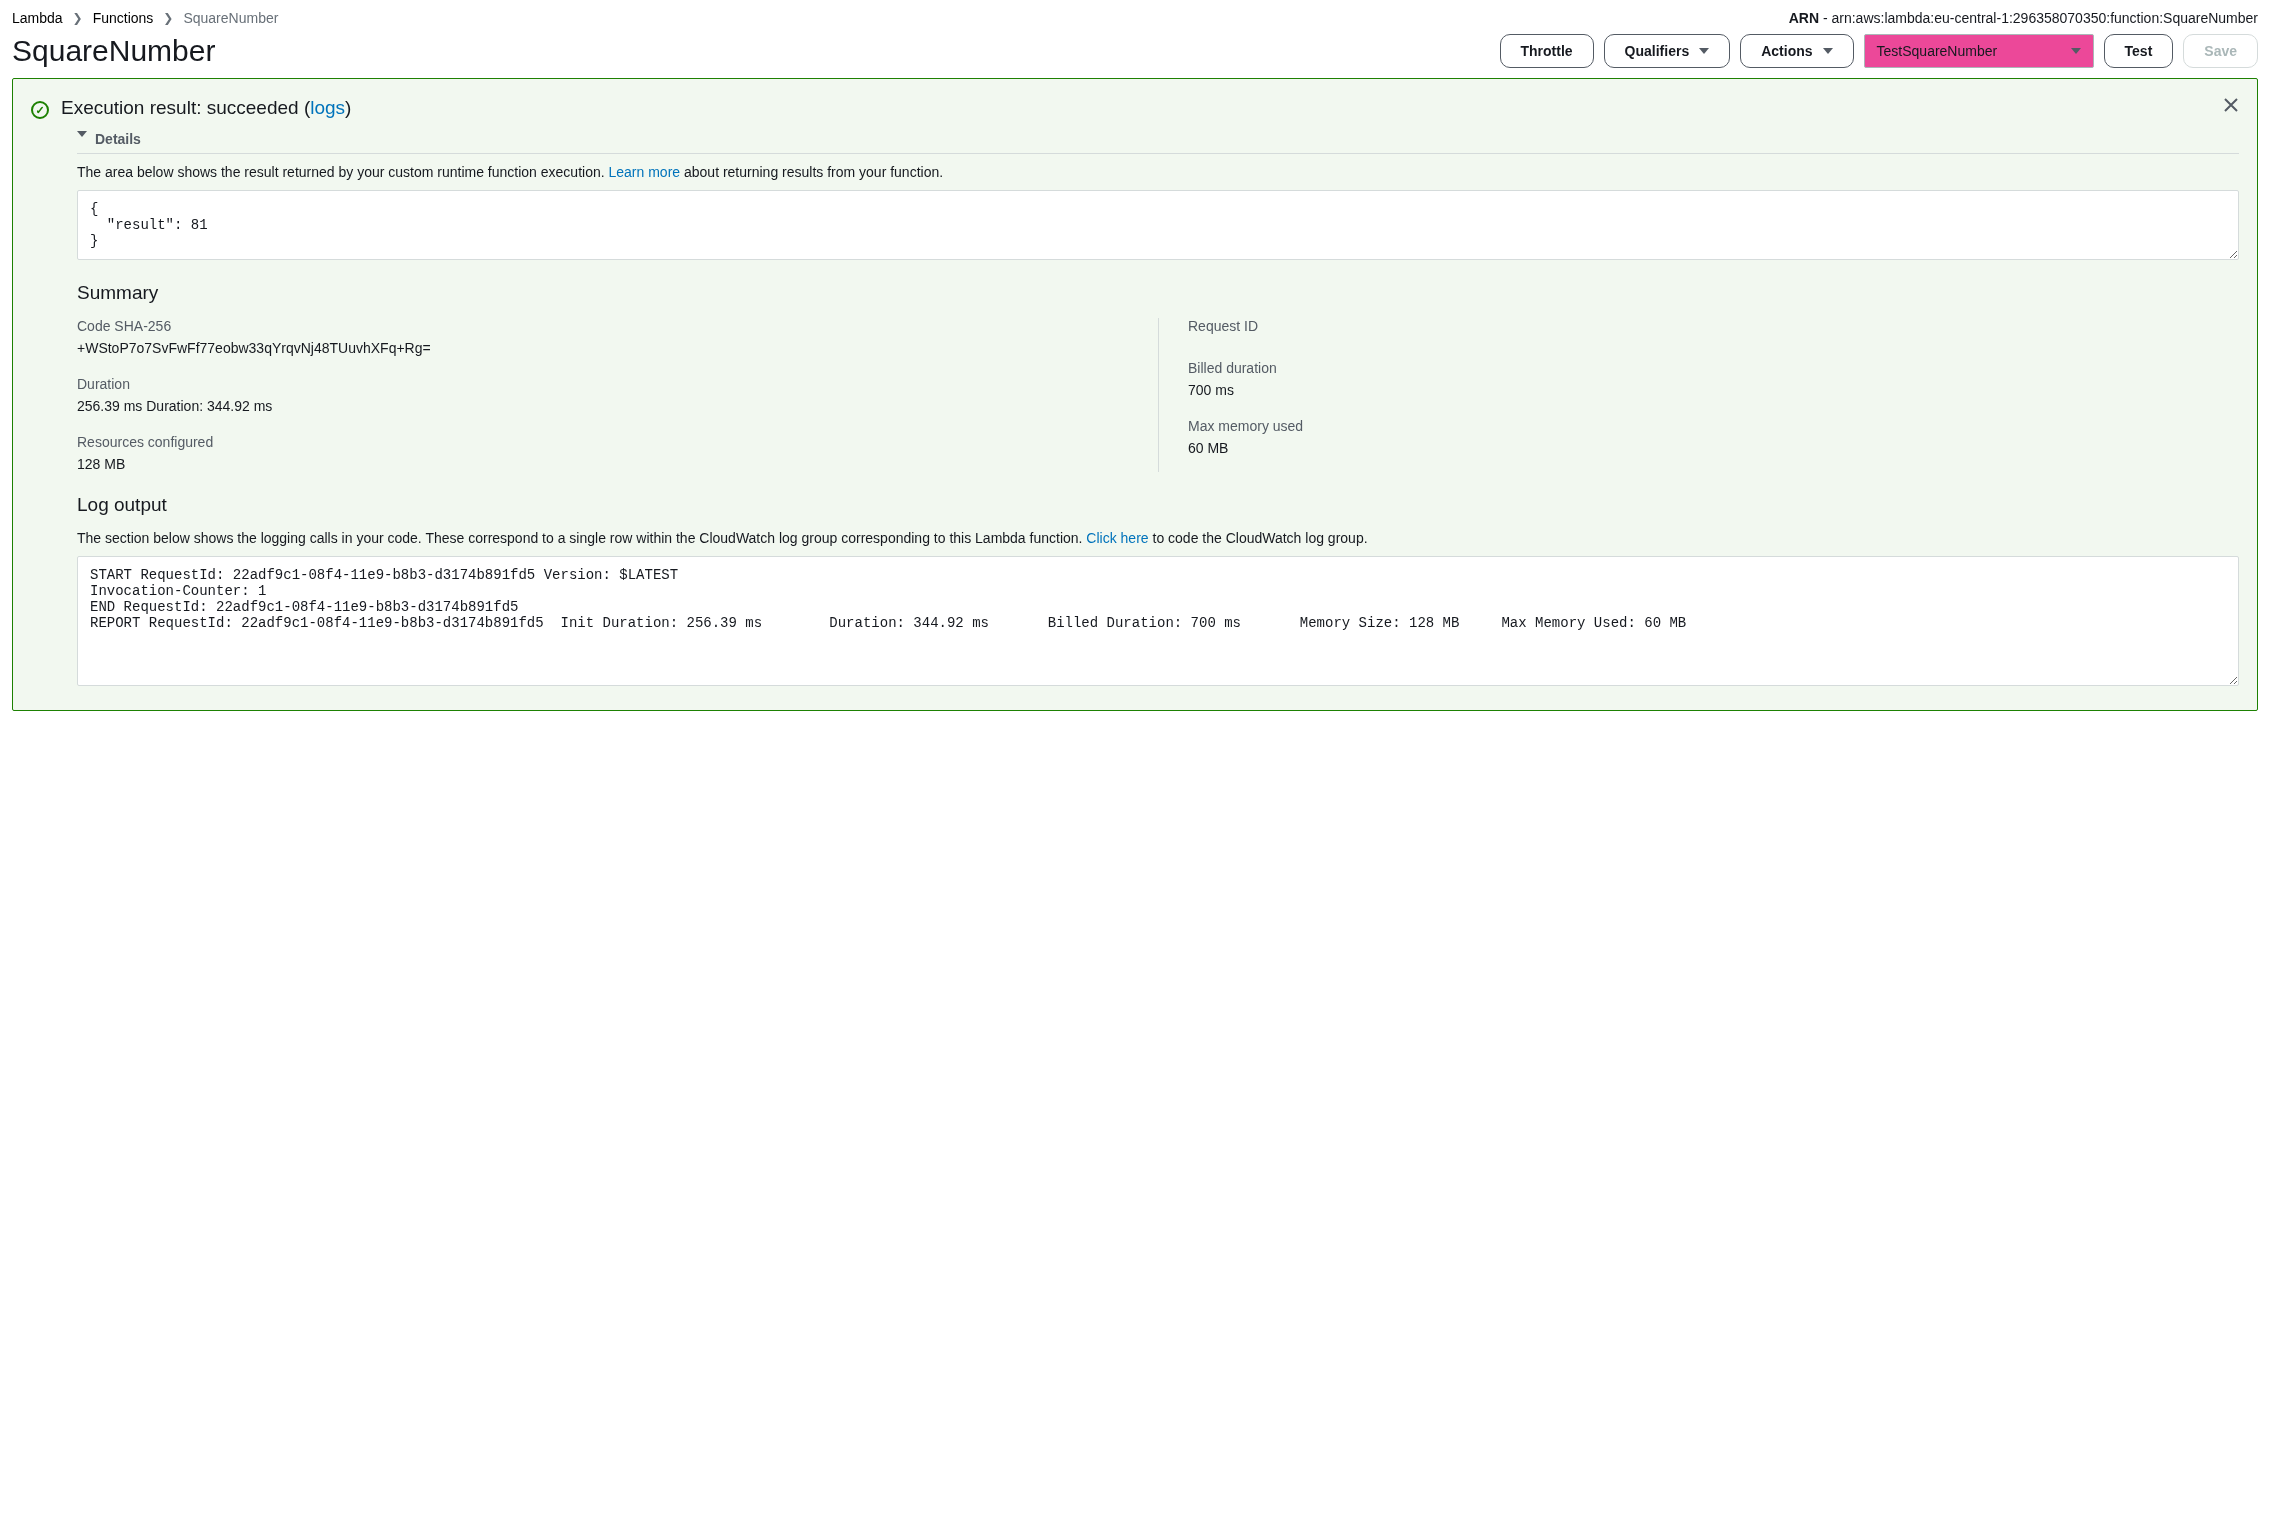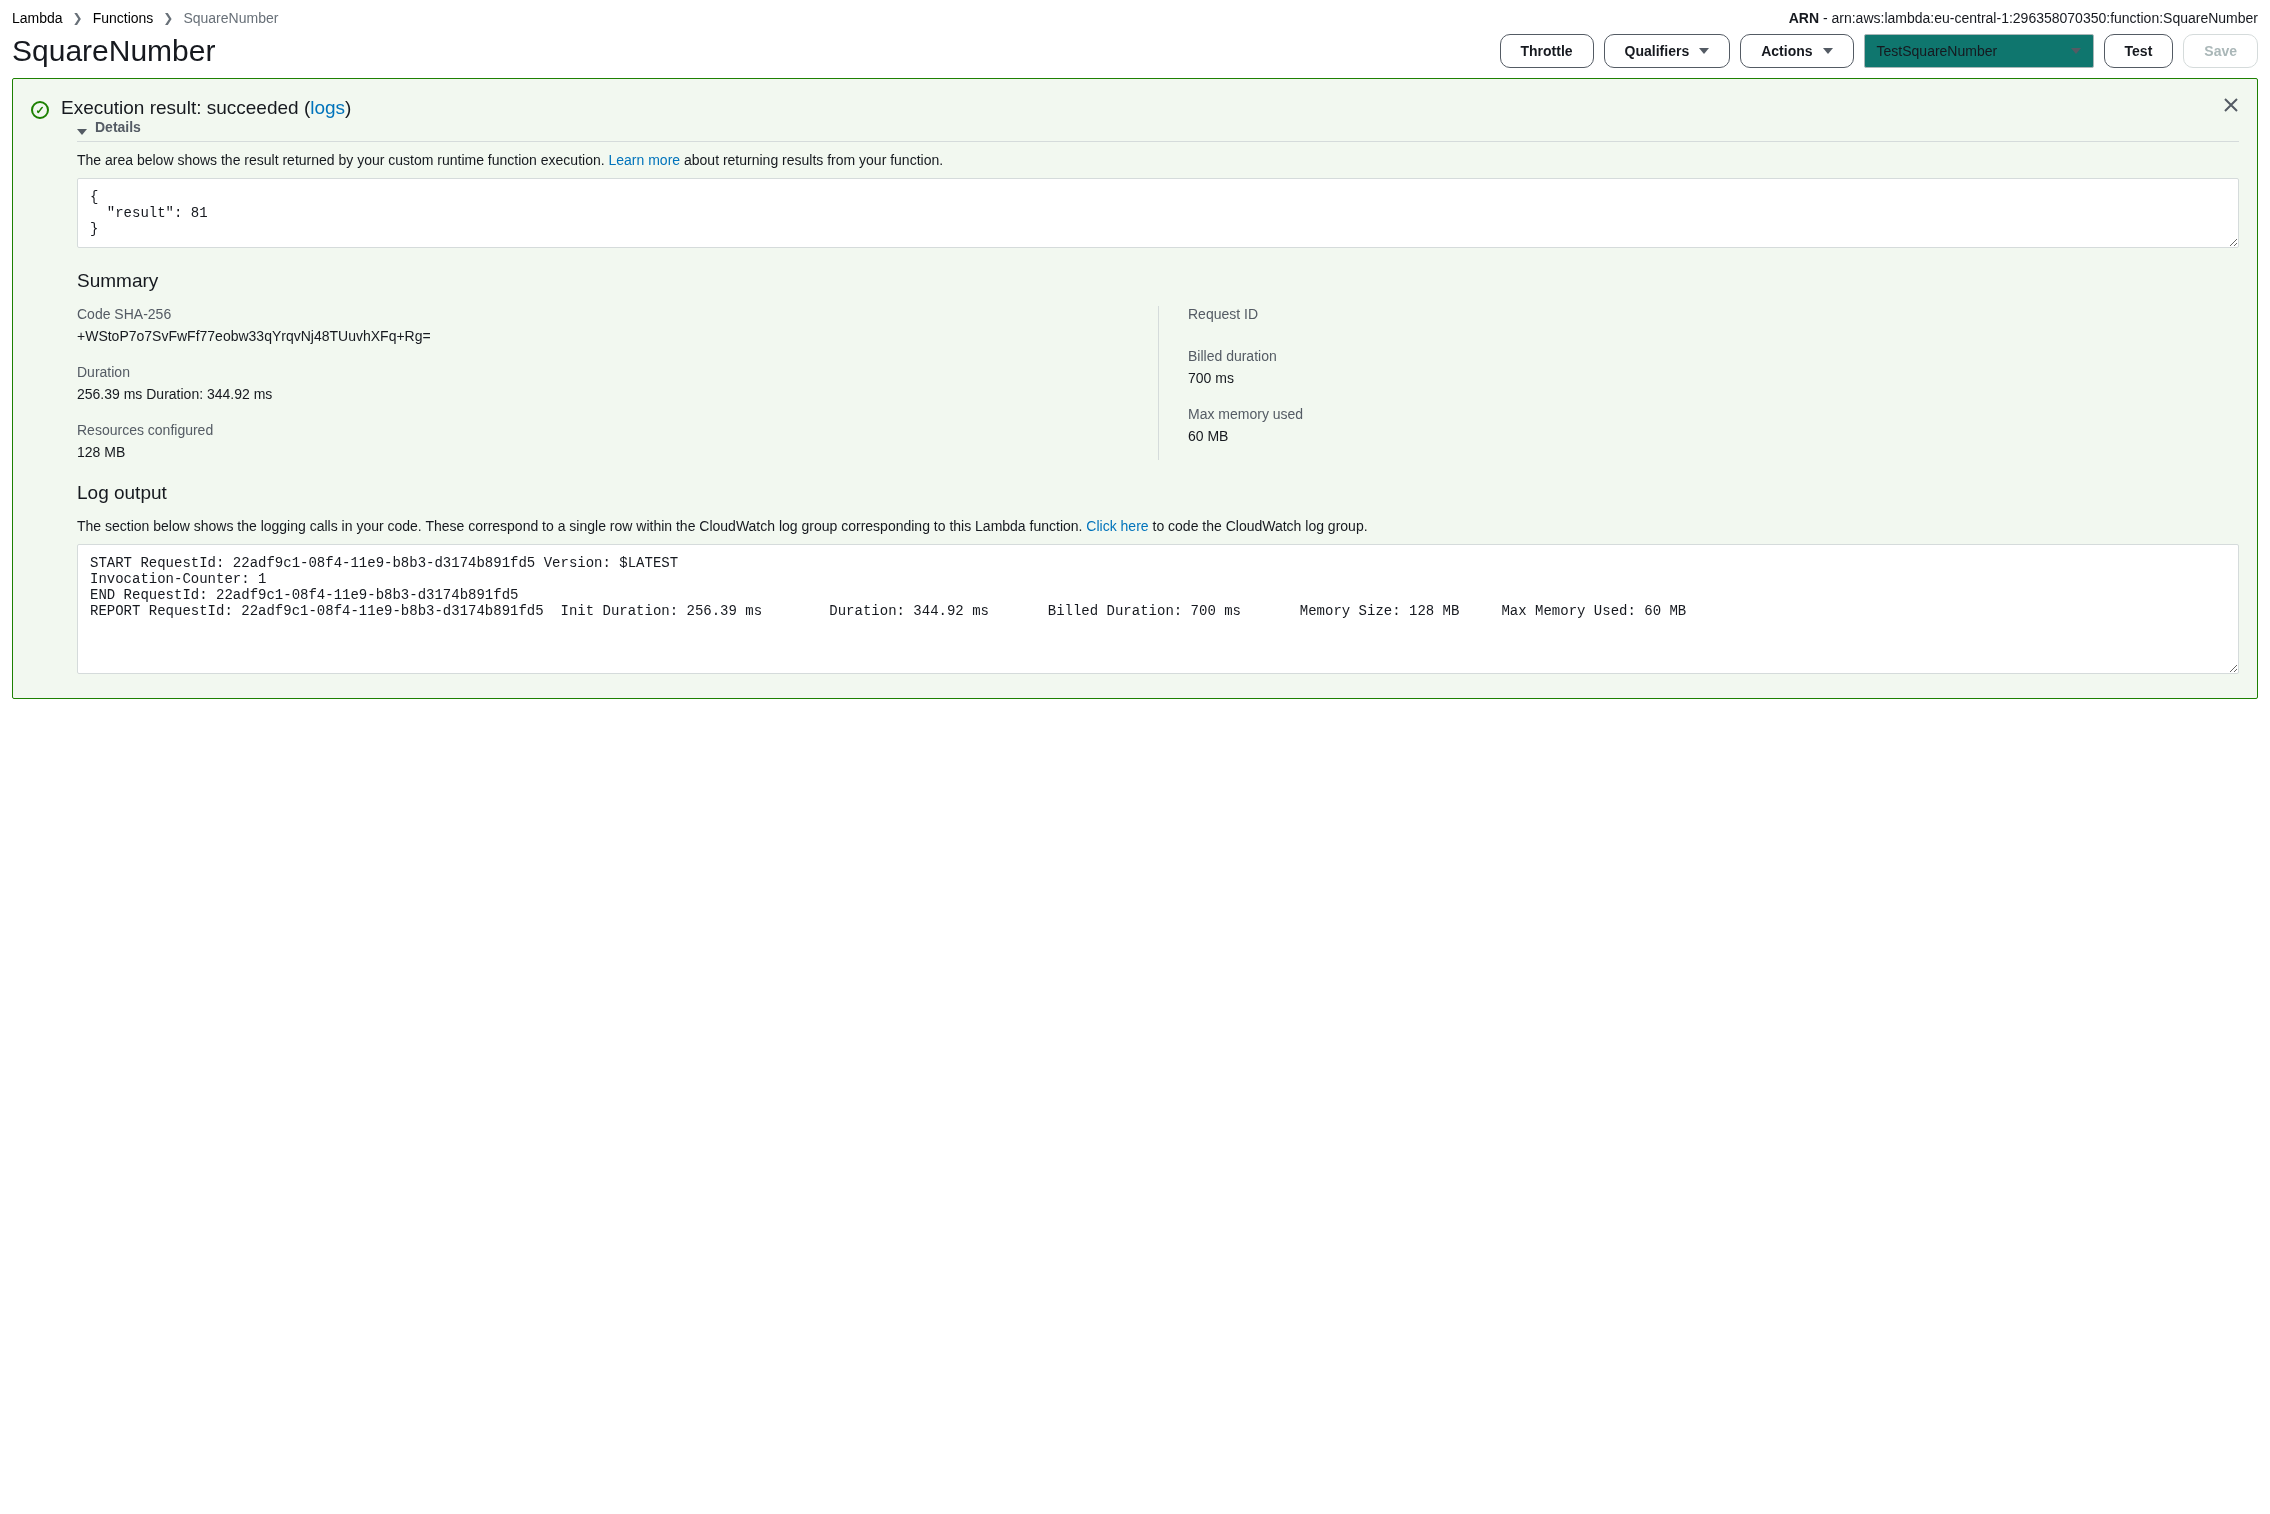--- a/index.html
+++ b/index.html
@@ -86,21 +86,21 @@
       cursor: default;
     }
     .btn .caret-down {
       width: 0; height: 0;
       border-left: 5px solid transparent;
       border-right: 5px solid transparent;
       border-top: 6px solid #545b64;
     }
     .select-like {
       border: 1px solid #aab7b8;
-      background: #0f766e;
+      background: #ec4899;
       color: #16191f;
       font-size: 14px;
       padding: 6px 12px;
       border-radius: 2px;
       display: inline-flex;
       align-items: center;
       justify-content: space-between;
       gap: 12px;
       min-width: 230px;
       height: 34px;
@@ -154,23 +154,23 @@
       display: flex;
       align-items: center;
       justify-content: center;
     }
     .close-btn svg {
       width: 16px;
       height: 16px;
     }
     .details-toggle {
       display: flex;
-      align-items: flex-end;
+      align-items: flex-start;
       gap: 8px;
-      margin: 0 0 10px 46px;
+      margin: 12px 0 10px 46px;
       cursor: pointer;
       font-weight: 700;
       color: #545b64;
       font-size: 14px;
       border-bottom: 1px solid #d5dbdb;
       padding-bottom: 6px;
     }
     .details-toggle .caret-down {
       width: 0; height: 0;
       border-left: 5px solid transparent;

